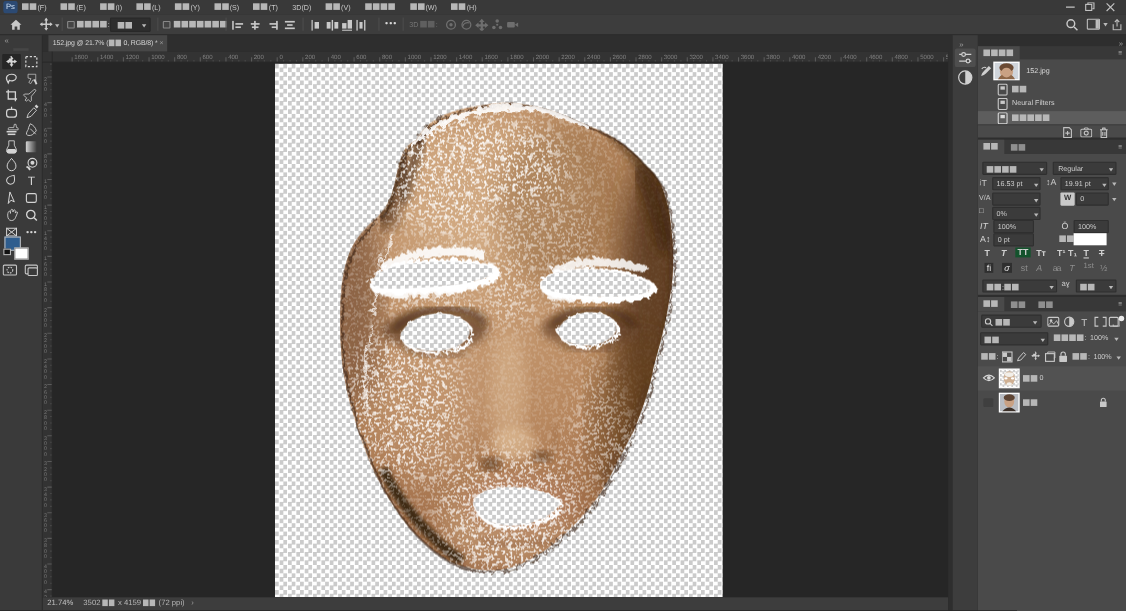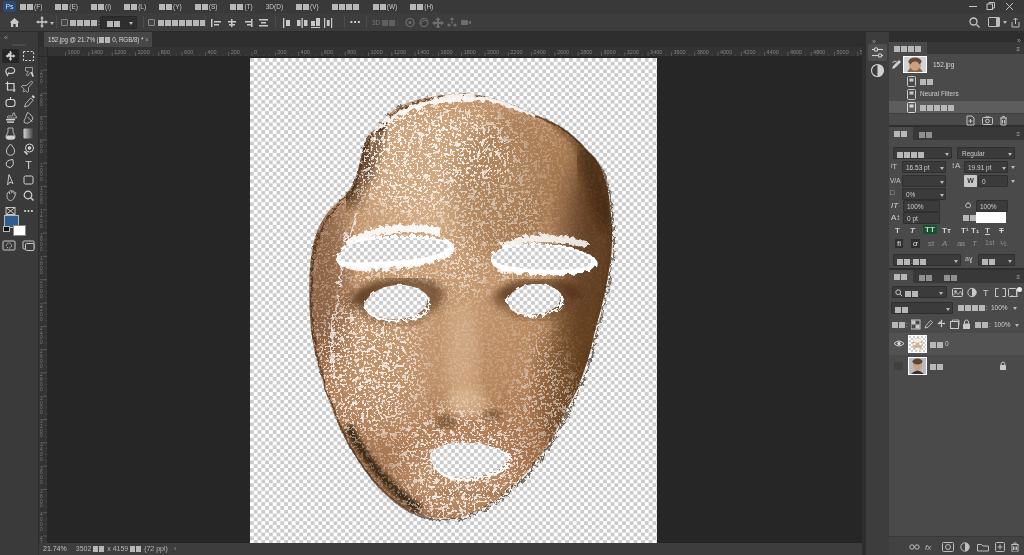--- a/index.html
+++ b/index.html
@@ -1006,44 +1006,15 @@
               <path d="M2,16 q6.5,-7 13,0 z" fill="#3c3028"></path>
               <ellipse cx="8.5" cy="3.5" rx="5" ry="3" fill="#5d4433"></ellipse>
             </svg>
         </div>
         <span class="abs" style="left:41px;top:8px"><i class="c"></i><i class="c"></i></span>
         <svg class="abs" style="left:110px;top:6px" width="8" height="10" viewBox="0 0 8 10">
             <rect x="1" y="4" width="6" height="5" rx="0.5" fill="#c9c9c9"></rect>
             <path d="M2.2,4 v-1.2 a1.8,1.8 0 0 1 3.6,0 v1.2" fill="none" stroke="#c9c9c9" stroke-width="1"></path>
           </svg>
       </div>
-      <div class="abs" style="left:0;top:253px;width:135px;height:19px;background:#424242;border-top:1px solid #383838">
-        <svg class="abs" style="left:20px;top:5px" width="110" height="10" viewBox="0 0 110 10" fill="none" stroke="#bdbdbd" stroke-width="1">
-          <g>
-              <circle cx="3" cy="5" r="2.2"></circle>
-              <circle cx="8" cy="5" r="2.2"></circle>
-            </g>
-          <g transform="translate(16,0)">
-              <text x="0" y="8" font-size="8" font-style="italic" fill="#bdbdbd" stroke="none" font-family="Liberation Sans">fx</text>
-            </g>
-          <g transform="translate(33,0)">
-              <rect x="0.5" y="0.5" width="11" height="9" rx="1"></rect>
-              <circle cx="6" cy="5" r="2.5"></circle>
-            </g>
-          <g transform="translate(51,0)">
-              <circle cx="5" cy="5" r="4.2"></circle>
-              <path d="M5,0.8 a4.2,4.2 0 0 1 0,8.4 z" fill="#bdbdbd" stroke="none"></path>
-            </g>
-          <g transform="translate(68,0)">
-              <path d="M0.5,2.5 h4 l1.5,1.5 h5.5 v5 h-11 z"></path>
-            </g>
-          <g transform="translate(86,0)">
-              <rect x="0.5" y="0.5" width="9" height="9" rx="1"></rect>
-              <path d="M5,2.5 v5 M2.5,5 h5"></path>
-            </g>
-          <g transform="translate(101,0)">
-              <path d="M1.5,2.5 h7 M2,2.5 v6.5 a1,1 0 0 0 1,1 h4 a1,1 0 0 0 1,-1 v-6.5 M3.5,4.5 v3.5 M5,4.5 v3.5 M6.5,4.5 v3.5 M3.5,2.5 l0.5,-1.5 h2 l0.5,1.5"></path>
-            </g>
-        </svg>
-      </div>
     </div>
   </div>
 </div>
 
 </body></html>

